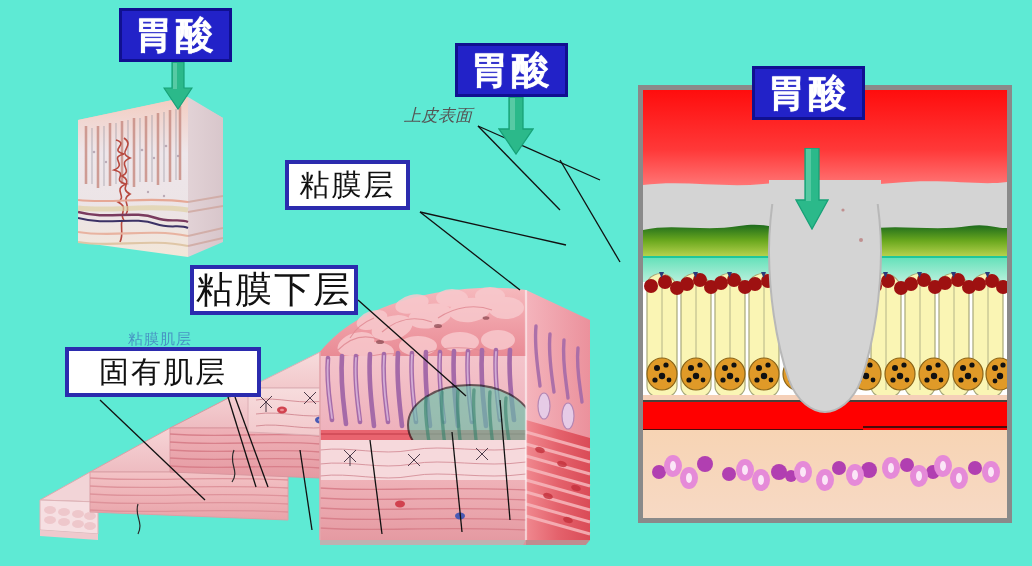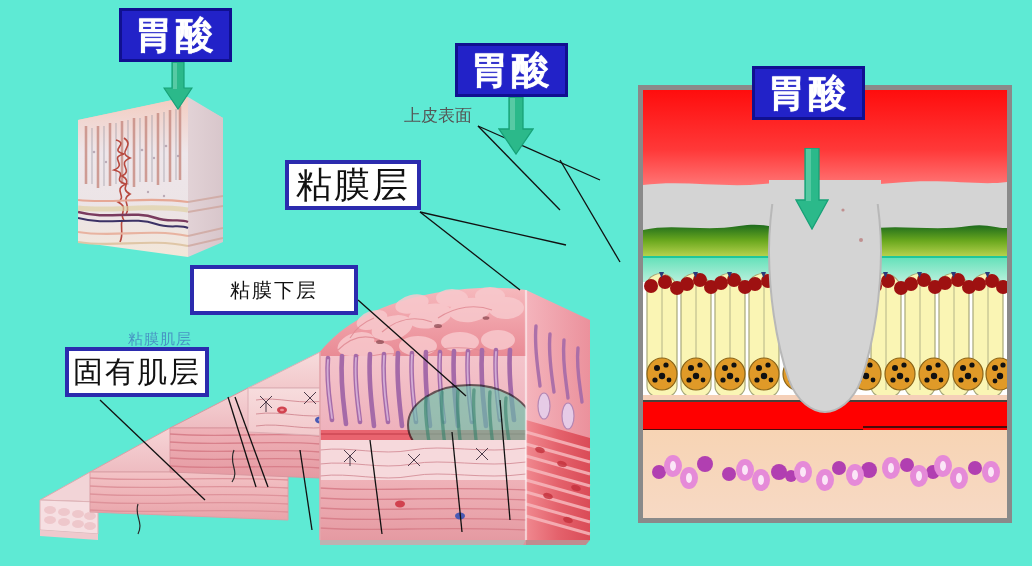--- a/index.html
+++ b/index.html
@@ -11,21 +11,21 @@
   .label-box{position:absolute;box-sizing:border-box;background:#ffffff;
              border:4px solid #2b2bae;display:flex;align-items:center;
              justify-content:center;color:#111;font-weight:400;
              font-family:"DejaVu Serif","Liberation Serif",serif;
              letter-spacing:2px;white-space:nowrap;}
   .acid-box{background:#2222c8;border:3px solid #101090;color:#ffffff;
             font-weight:700;font-family:"DejaVu Sans","Liberation Sans",sans-serif;
             letter-spacing:3px;
             text-shadow:0 0 1px #fff;}
   .plain-label{position:absolute;color:#555;font-size:17px;white-space:nowrap;
-               font-family:"DejaVu Serif","Liberation Serif",serif;}
+               font-family:"DejaVu Serif","Liberation Serif",serif;font-style:italic;}
   .ghost-label{position:absolute;color:#2b2bae;font-size:15px;opacity:.45;
                white-space:nowrap;letter-spacing:1px;
                font-family:"DejaVu Serif","Liberation Serif",serif;}
 
   
   .leader{position:absolute;left:0;top:0;width:1032px;height:566px;
           pointer-events:none;}
 
   
   .arrow{position:absolute;}
@@ -404,29 +404,29 @@
   </svg>
 
   <div class="label-box acid-box" style="left:119px;top:8px;width:113px;height:54px;font-size:38px;">
     <span>胃酸</span>
   </div>
 
   <div class="label-box acid-box" style="left:455px;top:43px;width:113px;height:54px;font-size:38px;">
     <span>胃酸</span>
   </div>
 
-  <div class="label-box" style="left:285px;top:160px;width:136px;height:50px;font-size:36px;">
+  <div class="label-box" style="left:285px;top:160px;width:125px;height:50px;font-size:30px;">
     <span>粘膜层</span>
   </div>
 
-  <div class="label-box" style="left:190px;top:265px;width:168px;height:50px;font-size:20px;">
+  <div class="label-box" style="left:190px;top:265px;width:168px;height:50px;font-size:37px;">
     <span>粘膜下层</span>
   </div>
 
-  <div class="label-box" style="left:65px;top:347px;width:144px;height:50px;font-size:30px;">
+  <div class="label-box" style="left:65px;top:347px;width:196px;height:50px;font-size:30px;">
     <span>固有肌层</span>
   </div>
 
   <div class="plain-label" style="left:404px;top:104px;font-size:17px;">
     <span>上皮表面</span>
   </div>
 
   <div class="ghost-label" style="left:128px;top:330px;">
     <span>粘膜肌层</span>
   </div>

